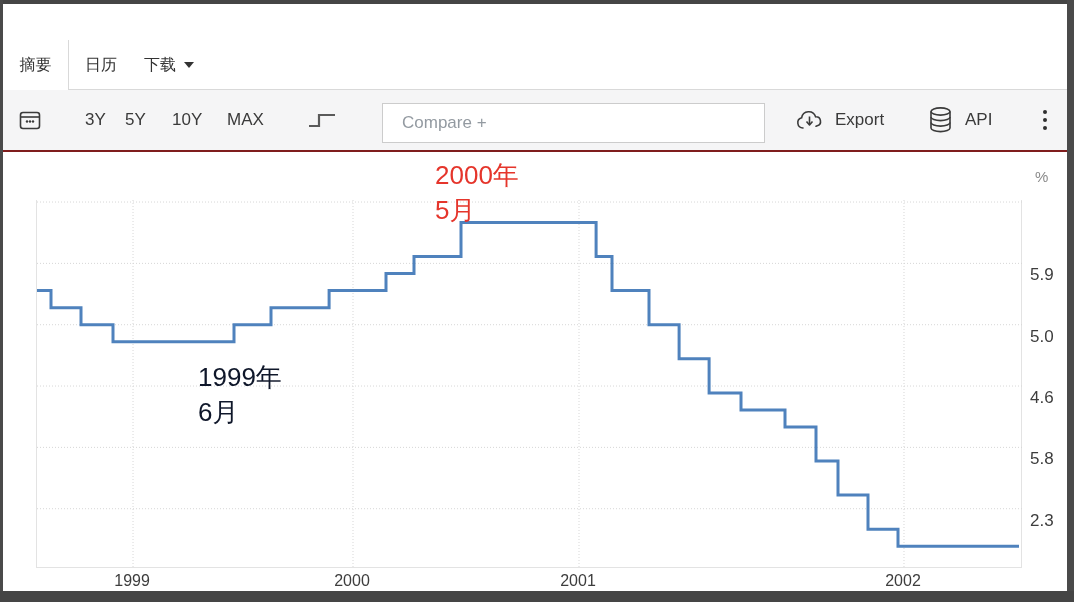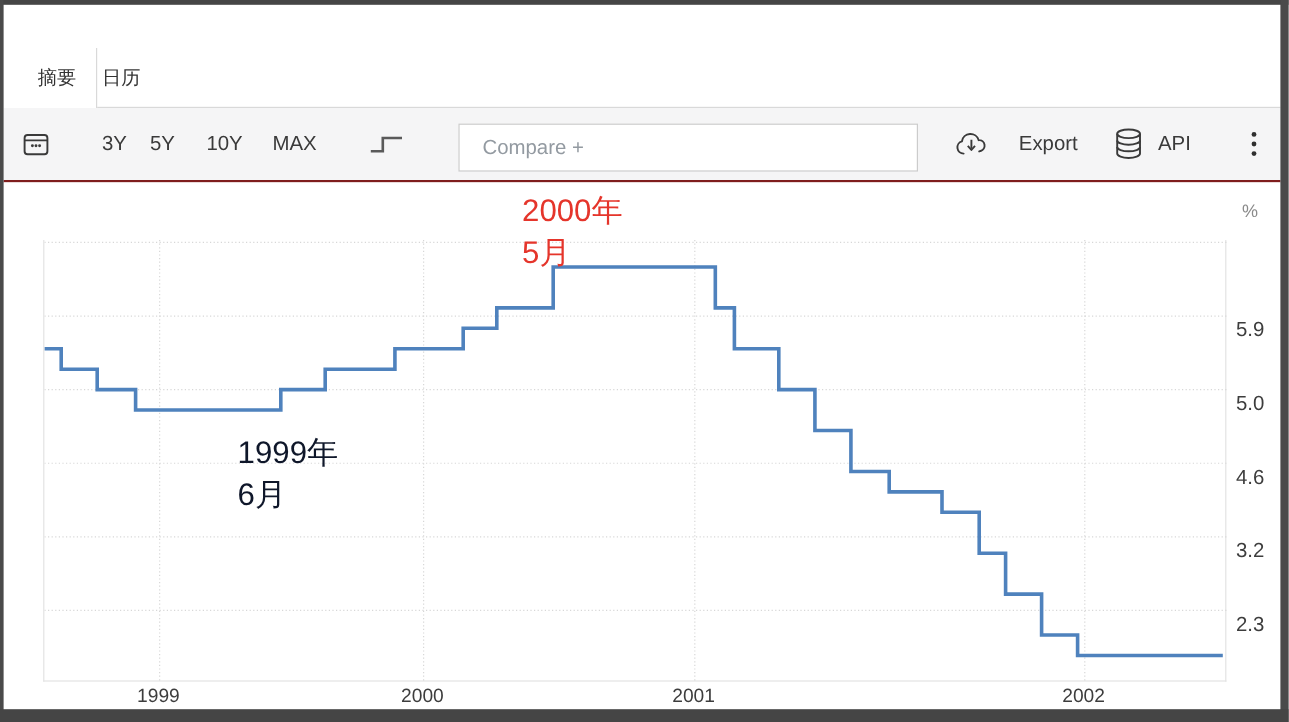--- a/index.html
+++ b/index.html
@@ -17,21 +17,21 @@
   
   .header{position:absolute;left:3px;top:4px;width:1064px;height:35px;background:#fff;
     border-bottom:1px solid #d9d9d9;display:flex;align-items:center;}
   .header h1{margin:0 0 0 5px;font-size:20px;font-weight:bold;color:#1c1c1c;letter-spacing:0.5px;}
 
   
   .tabbar{position:absolute;left:3px;top:40px;width:1064px;height:50px;background:#fff;}
   .tabbar .underline{position:absolute;left:66px;right:0;bottom:0;height:1px;background:#d9d9d9;}
   .tab{position:absolute;top:0;height:50px;display:flex;align-items:center;justify-content:center;
     font-size:16px;color:#333;cursor:pointer;}
-  .tab.active{left:12px;width:66px;border-right:1px solid #d9d9d9;background:#fff;}
+  .tab.active{left:0;width:66px;border-right:1px solid #d9d9d9;background:#fff;}
   .tab.t2{left:67px;width:62px;}
   .tab.t3{left:129px;width:74px;gap:8px;}
   .caret-down{width:0;height:0;border-left:5px solid transparent;border-right:5px solid transparent;
     border-top:6px solid #333;display:inline-block;}
 
   
   .toolbar{position:absolute;left:3px;top:90px;width:1064px;height:62px;background:#f5f5f6;
     border-bottom:2px solid #7f1d1d;}
   .titem{position:absolute;top:50%;transform:translateY(-50%);background:none;border:none;
     font-family:inherit;font-size:17px;color:#3a3a3a;cursor:pointer;padding:0;display:flex;
@@ -39,21 +39,21 @@
   .btn-cal{left:15px;}
   .btn-3y{left:82px;}
   .btn-5y{left:122px;}
   .btn-10y{left:169px;}
   .btn-max{left:224px;}
   .btn-step{left:303px;}
   .compare-wrap{position:absolute;left:379px;top:13px;width:383px;height:40px;}
   .compare-wrap input{width:100%;height:100%;border:1px solid #ccc;background:#fff;
     font-family:Liberation Sans, sans-serif;font-size:17px;color:#444;padding:0 0 0 19px;outline:none;}
   .compare-wrap input::placeholder{color:#939aa1;opacity:1;}
-  .btn-export{left:792px;gap:24px;}
+  .btn-export{left:792px;gap:10px;}
   .btn-api{left:925px;gap:12px;}
   .btn-menu{left:1036px;}
   .dots{display:flex;flex-direction:column;gap:4px;padding:4px;}
   .dots i{width:4px;height:4px;border-radius:50%;background:#2f2f2f;}
 
   
   .chart{position:absolute;left:3px;top:152px;width:1064px;height:439px;background:#fff;}
   .plot{position:absolute;left:33px;top:48px;width:986px;height:368px;
     border-left:1px solid #e3e3e3;border-right:1px solid #e3e3e3;border-bottom:1px solid #e3e3e3;}
   .plot svg{position:absolute;left:0;top:0;}
@@ -73,20 +73,24 @@
   <div class="frame-bottom"></div>
 
 
   <div class="tabbar">
     <div class="underline"></div>
     <div class="tab active">
       <span>摘要</span>
     </div>
     <div class="tab t2">
       <span>日历</span>
+    </div>
+    <div class="tab t3">
+      <span>下载</span>
+      <span class="caret-down"></span>
     </div>
   </div>
 
   <div class="toolbar">
     <button class="titem btn-cal">
       <svg width="24" height="24" viewBox="0 0 24 24">
         <rect x="2.5" y="4.5" width="19" height="16" rx="2.5" class="icon-stroke"></rect>
         <line x1="2.5" y1="9" x2="21.5" y2="9" class="icon-stroke"></line>
         <circle cx="9" cy="13.5" r="1.2" fill="#3a3a3a" stroke="none"></circle>
         <circle cx="12" cy="13.5" r="1.2" fill="#3a3a3a" stroke="none"></circle>
@@ -145,21 +149,21 @@
           <line x1="542.0042" x2="542.0042" y1="0" y2="368" stroke="#d7d7d7" stroke-width="1" stroke-dasharray="1,2"></line>
           <line x1="866.9898" x2="866.9898" y1="0" y2="368" stroke="#d7d7d7" stroke-width="1" stroke-dasharray="1,2"></line>
           <path d="M0.0,90.6 H14.0 V107.7 H44.0 V124.7 H76.0 V141.7 H197.0 V124.7 H234.0 V107.7 H292.1 V90.6 H349.0 V73.6 H377.0 V56.6 H424.0 V22.5 H559.1 V56.6 H575.0 V90.6 H612.0 V124.7 H642.1 V158.8 H672.1 V192.9 H704.0 V209.9 H748.0 V226.9 H779.0 V261.0 H801.0 V295.1 H831.0 V329.2 H861.0 V346.2 H982.0" fill="none" stroke="#4f82bd" stroke-width="3"></path>
         </svg>
       </div>
     <div class="unitlab">%</div>
 
   <div class="ylab" style="top: 101.378px;">5.9</div>
       <div class="ylab" style="top: 162.711px;">5.0</div>
       <div class="ylab" style="top: 224.044px;">4.6</div>
-      <div class="ylab" style="top: 285.378px;">3.2</div>
+      <div class="ylab" style="top: 285.378px;">5.8</div>
       <div class="ylab" style="top: 346.711px;">2.3</div>
       <div class="xlab" style="left: 129.036px;">1999</div>
       <div class="xlab" style="left: 349.013px;">2000</div>
       <div class="xlab" style="left: 575.004px;">2001</div>
       <div class="xlab" style="left: 899.99px;">2002</div>
       <div class="anno" style="left: 432.034px; top: 6px; color: rgb(229, 53, 43);">
         <div>2000年</div>
         <div>5月</div>
       </div>
       <div class="anno" style="left: 195px; top: 208px; color: #0f172a;">

